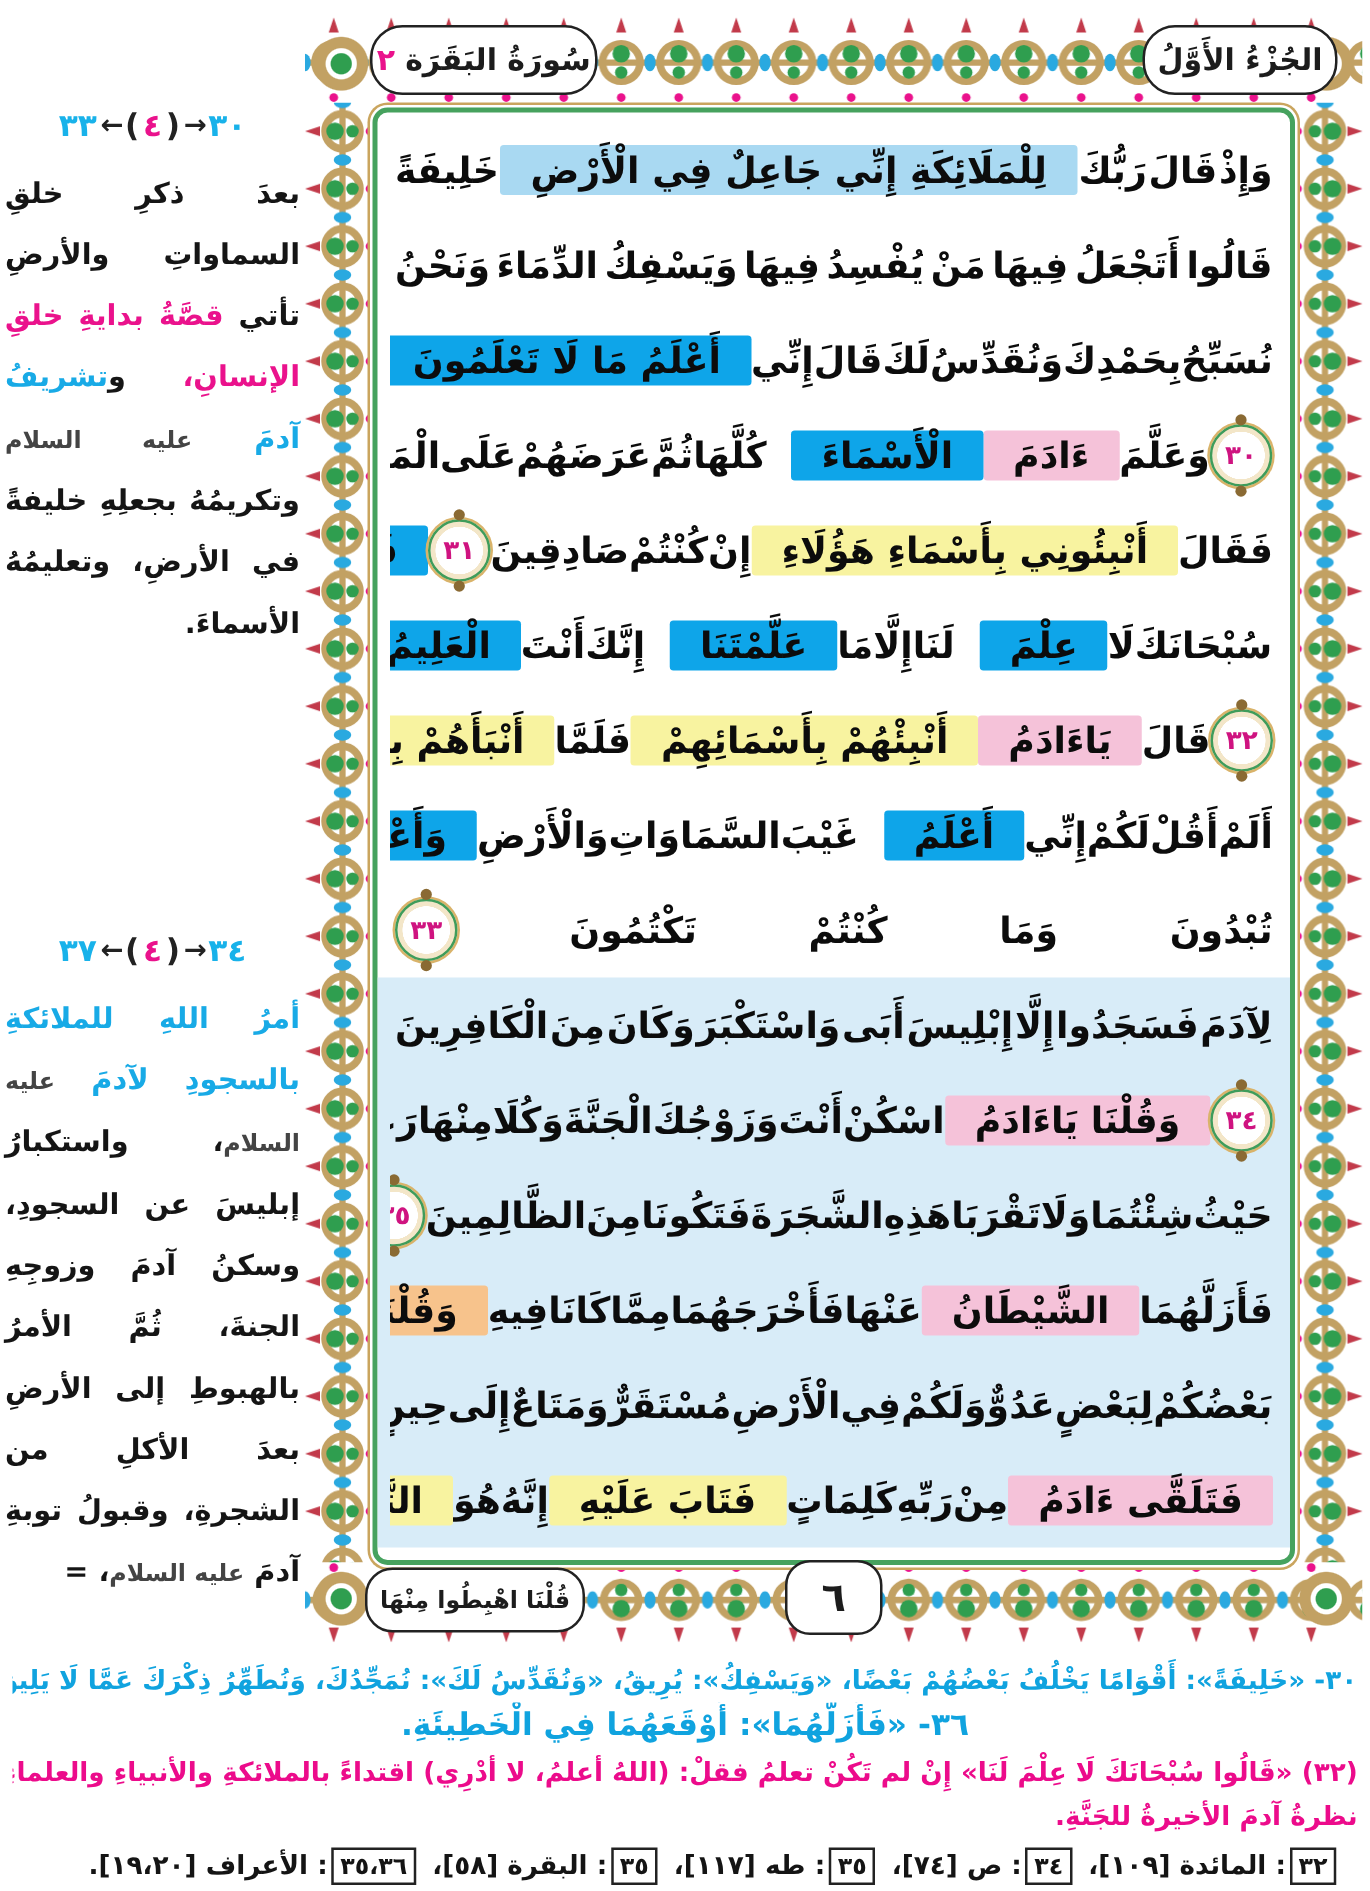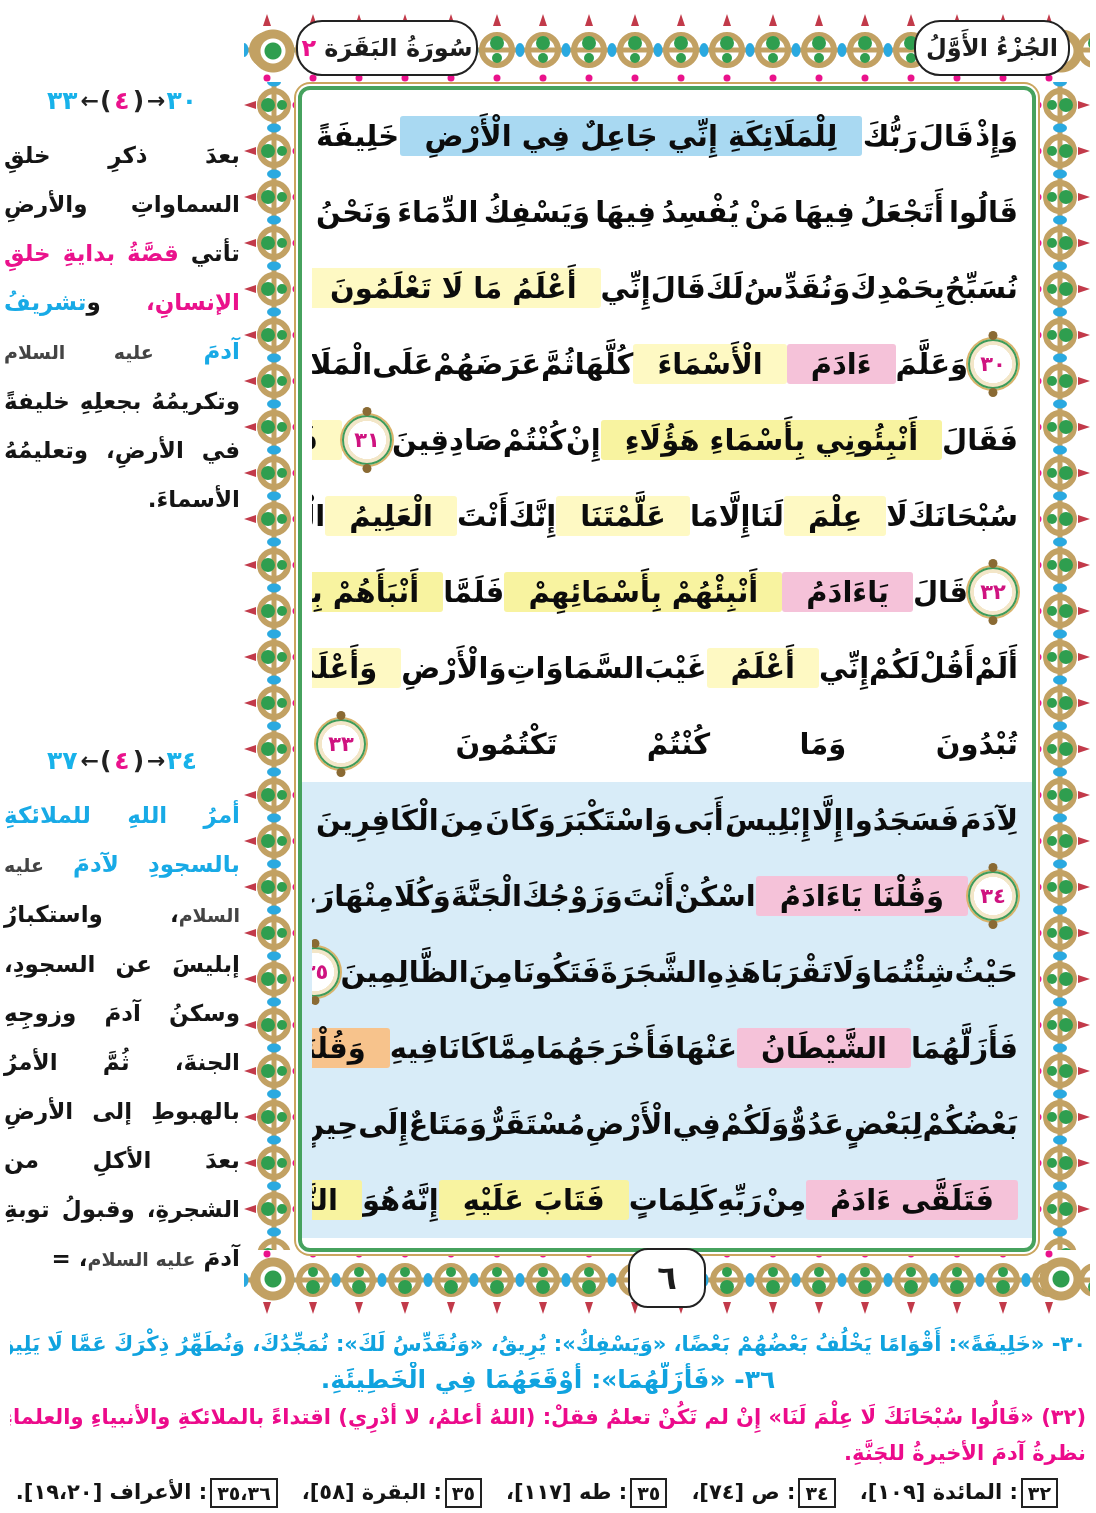--- a/index.html
+++ b/index.html
@@ -49,21 +49,21 @@
   .cart-pageno{bottom:6px;left:50%;transform:translateX(-50%);width:74px;height:56px;
     font-size:32px;border-radius:20px;}
   
   .qtext{padding:8px 10px 0 10px;direction:rtl;}
   .qline{height:76px;display:flex;align-items:center;justify-content:space-between;
     direction:rtl;font-size:29px;font-weight:bold;color:#0c0c0c;overflow:hidden;
     padding:0 4px;}
   .blue-zone{background:#d8ecf8;margin:0 -10px;padding:0 10px;}
   .hl{padding:3px 24px;border-radius:3px;white-space:nowrap;}
   .hl-blue{background:#a9d9f2;}
-  .hl-green{background:#fef9c3;}
+  .hl-green{background:#0ea5e9;margin-left:20px;}
   .hl-yellow{background:#f8f3a0;}
   .hl-pink{background:#f5c2d9;}
   .hl-orange{background:#f7c38c;}
   .w{white-space:nowrap;}
   .vmark{flex:0 0 auto;width:46px;height:46px;border-radius:50%;
     display:inline-flex;align-items:center;justify-content:center;
     border:2.5px solid #3f9c5a;color:#cf1380;font-size:21px;font-weight:bold;
     background:radial-gradient(circle, #ffffff 0 58%, #f3e6c8 59% 74%, #ffffff 75%);
     box-shadow:0 0 0 2px #d9b36a;position:relative;}
   .vmark::before,.vmark::after{content:"";position:absolute;left:50%;
@@ -71,21 +71,21 @@
   .vmark::before{top:-10px;} .vmark::after{bottom:-10px;}
   
   .footer{position:absolute;top:1326px;left:10px;right:10px;direction:rtl;
     font-weight:bold;}
   .fn{white-space:nowrap;overflow:hidden;}
   .fn-blue1{color:#10a3df;font-size:21px;line-height:36px;text-align:right;}
   .fn-blue2{color:#10a3df;font-size:25px;line-height:36px;text-align:center;}
   .fn-mag1{color:#ec0b8b;font-size:21px;line-height:38px;text-align:right;}
   .fn-mag2{color:#ec0b8b;font-size:21px;line-height:34px;text-align:right;}
   .fn-refs{color:#141414;font-size:21px;line-height:44px;text-align:right;padding-right:4px;}
-  .refbox{display:inline-block;border:2px solid #222;padding:0 5px;margin-right:24px;
+  .refbox{display:inline-block;border:2px solid #222;padding:0 5px;margin-right:13px;
     font-size:19px;line-height:26px;vertical-align:middle;}
   .reftext{margin-right:3px;}
 </style>
 </head>
 <body>
 
 <div class="side-sec" id="side1">
     <div class="range" dir="ltr">
       <span class="rnum">٣٣</span>
       <span class="rarw">←</span>
@@ -355,20 +355,23 @@
             <span class="hl hl-yellow">فَتَابَ عَلَيْهِ</span>
             <span class="w">إِنَّهُ</span>
             <span class="w">هُوَ</span>
             <span class="hl hl-yellow">التَّوَّابُ</span>
             <span class="w">الرَّحِيمُ</span>
           </div>
         </div>
       </div>
   </div>
 
+  <div class="cartouche cart-catch">
+    <span>قُلْنَا اهْبِطُوا مِنْهَا</span>
+  </div>
   <div class="cartouche cart-pageno">
     <span>٦</span>
   </div>
 </div>
 
 <div class="footer">
   <div class="fn fn-blue1">٣٠- «خَلِيفَةً»: أَقْوَامًا يَخْلُفُ بَعْضُهُمْ بَعْضًا، «وَيَسْفِكُ»: يُرِيقُ، «وَنُقَدِّسُ لَكَ»: نُمَجِّدُكَ، وَنُطَهِّرُ ذِكْرَكَ عَمَّا لَا يَلِيقُ،</div>
   <div class="fn fn-blue2">٣٦- «فَأَزَلَّهُمَا»: أَوْقَعَهُمَا فِي الْخَطِيئَةِ.</div>
   <div class="fn fn-mag1">(٣٢) «قَالُوا سُبْحَانَكَ لَا عِلْمَ لَنَا» إِنْ لم تَكُنْ تعلمُ فقلْ: (اللهُ أعلمُ، لا أدْرِي) اقتداءً بالملائكةِ والأنبياءِ والعلماءِ. (٣٦) «وَقُلْنَا اهْبِطُوا» كم هي مؤلمةٌ</div>
   <div class="fn fn-mag2">نظرةُ آدمَ الأخيرةُ للجَنَّةِ.</div>

